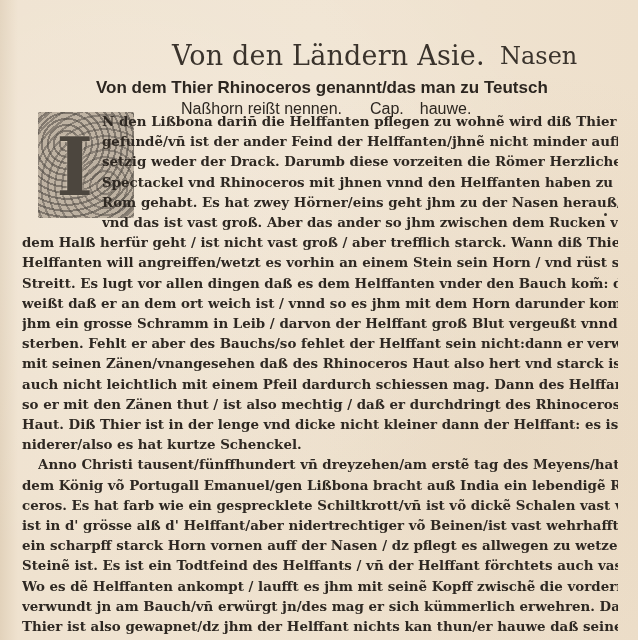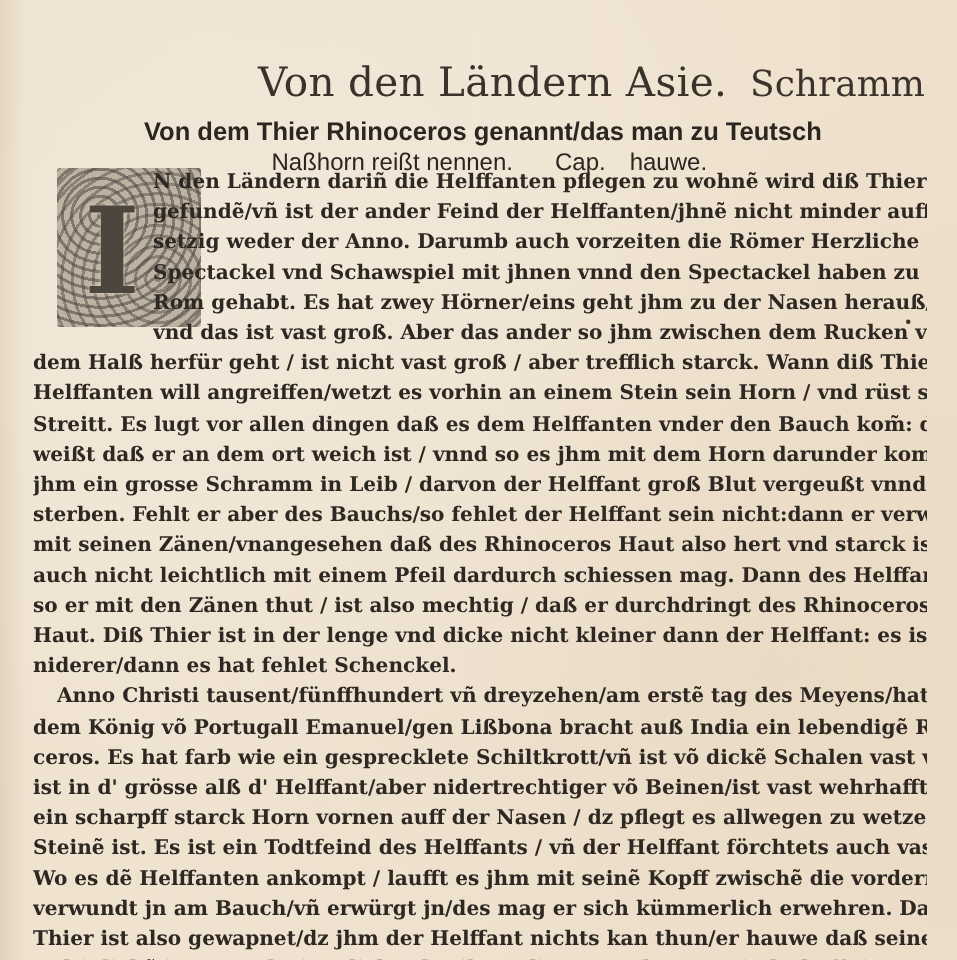--- a/index.html
+++ b/index.html
@@ -61,52 +61,52 @@
       background: #3a332c; border-radius: 50%;
     }
   </style>
 </head>
 <body>
 
 <div class="page">
 
   <div class="running-head">
     <span class="running-title">Von den Ländern Asie.</span>
-    <span class="folio">Schramm</span>
+    <span class="folio">Nasen</span>
   </div>
 
   <div class="chapter-title">
     <span>Von dem Thier Rhinoceros genannt/das man zu Teutsch</span>
     <span class="l2"><span>Naßhorn reißt nennen.</span><span class="cap">Cap.</span><span class="capnum">hauwe.</span></span>
   </div>
 
   <div class="dropcap">
     <span class="dropcap-letter">I</span>
   </div>
 
   <div class="stray-dot"></div>
 
   <div class="body-text">
-    <span class="line">N den Ländern dariñ die Helffanten pflegen zu wohnẽ wird diß Thier</span>
+    <span class="line">N den Lißbona dariñ die Helffanten pflegen zu wohnẽ wird diß Thier</span>
     <span class="line">gefundẽ/vñ ist der ander Feind der Helffanten/jhnẽ nicht minder auff-</span>
-    <span class="line">setzig weder der Anno. Darumb auch vorzeiten die Römer Herzliche</span>
-    <span class="line">Spectackel vnd Schawspiel mit jhnen vnnd den Spectackel haben zu</span>
+    <span class="line">setzig weder der Drack. Darumb diese vorzeiten die Römer Herzliche</span>
+    <span class="line">Spectackel vnd Rhinoceros mit jhnen vnnd den Helffanten haben zu</span>
     <span class="line">Rom gehabt. Es hat zwey Hörner/eins geht jhm zu der Nasen herauß/</span>
     <span class="line">vnd das ist vast groß. Aber das ander so jhm zwischen dem Rucken vnd</span>
     <span class="line" style="margin-left:-80px">dem Halß herfür geht / ist nicht vast groß / aber trefflich starck. Wann diß Thier den</span>
     <span class="line" style="margin-left:-80px">Helffanten will angreiffen/wetzt es vorhin an einem Stein sein Horn / vnd rüst sich zum</span>
     <span class="line" style="margin-left:-80px">Streitt. Es lugt vor allen dingen daß es dem Helffanten vnder den Bauch kom̃: dann es</span>
     <span class="line" style="margin-left:-80px">weißt daß er an dem ort weich ist / vnnd so es jhm mit dem Horn darunder kompt/reißt es</span>
     <span class="line" style="margin-left:-80px">jhm ein grosse Schramm in Leib / darvon der Helffant groß Blut vergeußt vnnd muß</span>
     <span class="line" style="margin-left:-80px">sterben. Fehlt er aber des Bauchs/so fehlet der Helffant sein nicht:dann er verwundt jhn</span>
     <span class="line" style="margin-left:-80px">mit seinen Zänen/vnangesehen daß des Rhinoceros Haut also hert vnd starck ist/dz man</span>
     <span class="line" style="margin-left:-80px">auch nicht leichtlich mit einem Pfeil dardurch schiessen mag. Dann des Helffants streich</span>
     <span class="line" style="margin-left:-80px">so er mit den Zänen thut / ist also mechtig / daß er durchdringt des Rhinoceros gehörnte</span>
     <span class="line" style="margin-left:-80px">Haut. Diß Thier ist in der lenge vnd dicke nicht kleiner dann der Helffant: es ist aber viel</span>
-    <span class="line" style="margin-left:-80px">niderer/dann es hat fehlet Schenckel.</span>
+    <span class="line" style="margin-left:-80px">niderer/also es hat kurtze Schenckel.</span>
     <span class="line" style="margin-left:-64px">Anno Christi tausent/fünffhundert vñ dreyzehen/am erstẽ tag des Meyens/hat man</span>
     <span class="line" style="margin-left:-80px">dem König võ Portugall Emanuel/gen Lißbona bracht auß India ein lebendigẽ Rhino</span>
     <span class="line" style="margin-left:-80px">ceros. Es hat farb wie ein gesprecklete Schiltkrott/vñ ist võ dickẽ Schalen vast vberlegt/</span>
     <span class="line" style="margin-left:-80px">ist in d' grösse alß d' Helffant/aber nidertrechtiger võ Beinen/ist vast wehrhafftig. Es hat</span>
     <span class="line" style="margin-left:-80px">ein scharpff starck Horn vornen auff der Nasen / dz pflegt es allwegen zu wetzen wo es bey</span>
     <span class="line" style="margin-left:-80px">Steinẽ ist. Es ist ein Todtfeind des Helffants / vñ der Helffant förchtets auch vast vbel.</span>
     <span class="line" style="margin-left:-80px">Wo es dẽ Helffanten ankompt / laufft es jhm mit seinẽ Kopff zwischẽ die vordern Bein/</span>
     <span class="line" style="margin-left:-80px">verwundt jn am Bauch/vñ erwürgt jn/des mag er sich kümmerlich erwehren. Dañ dieses</span>
     <span class="line" style="margin-left:-80px">Thier ist also gewapnet/dz jhm der Helffant nichts kan thun/er hauwe daß seine Zän ge-</span>
     <span class="line" style="margin-left:-80px">waltiglichẽ in es. Vnd wie etlich schreiben/ diese angeborne Feindschafft ist von wegen der</span>

